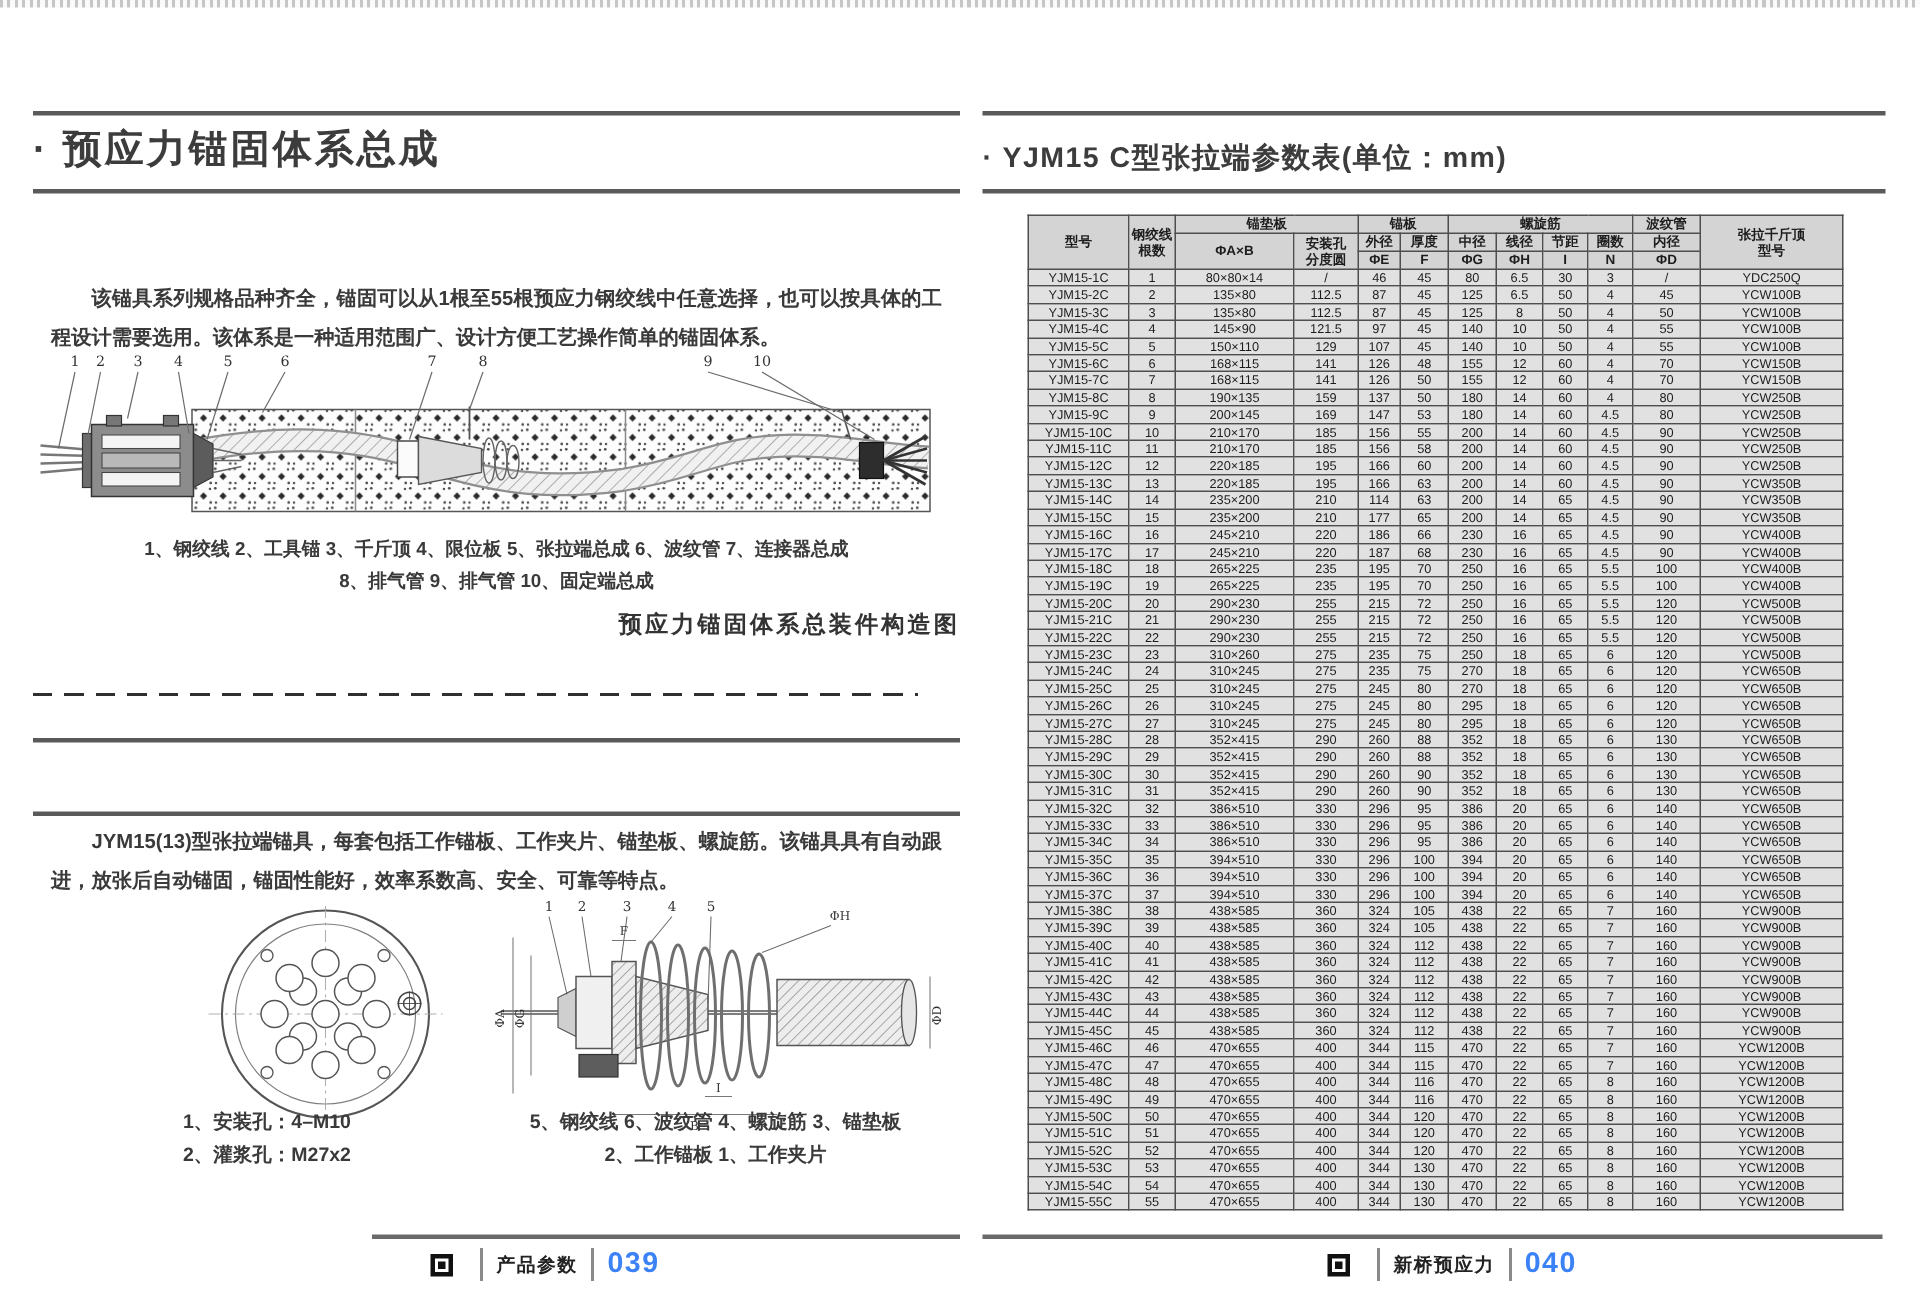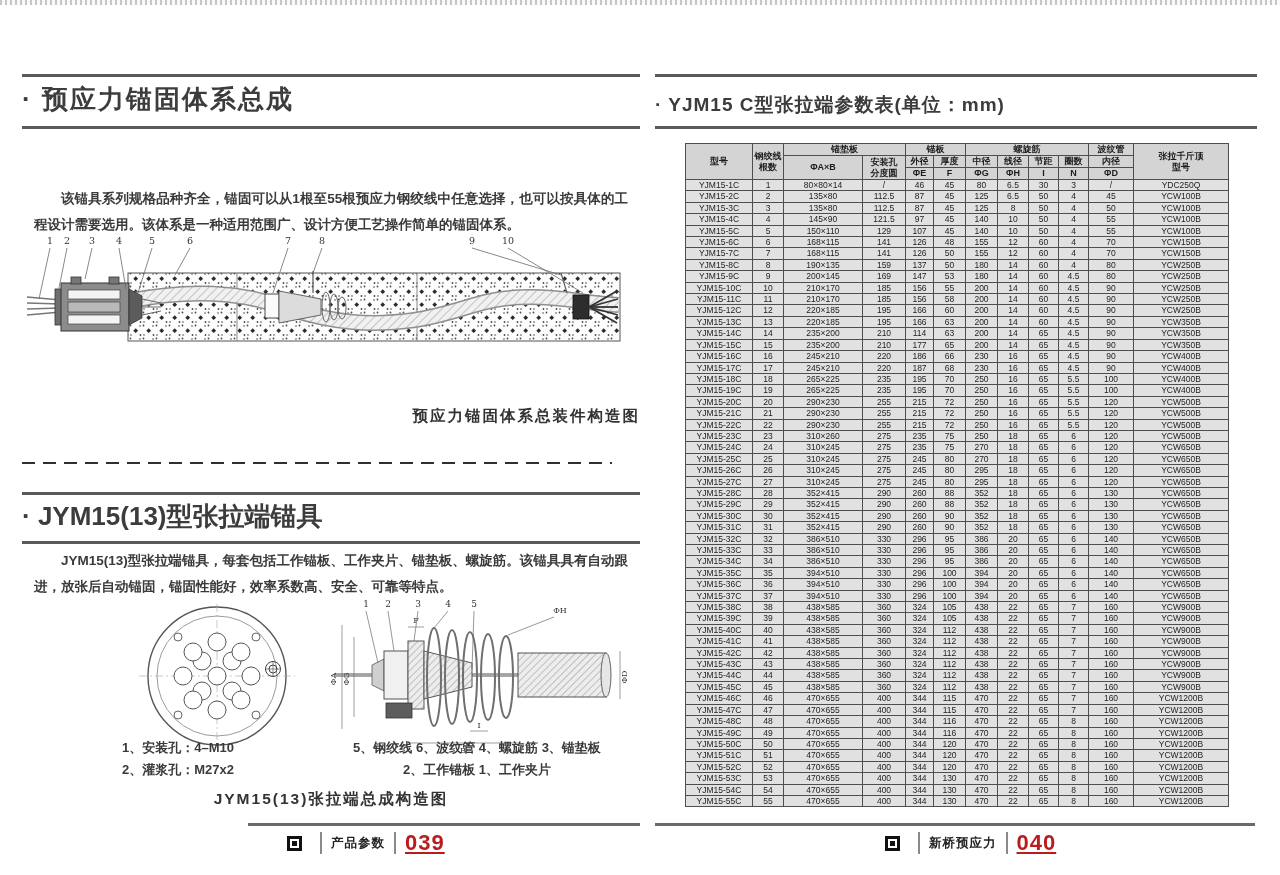--- a/index.html
+++ b/index.html
@@ -42,21 +42,21 @@
   .footer { position:absolute; display:flex; align-items:center; height:24px; }
   .footer .sq {
     width:9px; height:9px; border:3px solid #111; display:inline-block;
     position:relative; margin-right:9px;
   }
   .footer .sq::after {
     content:""; position:absolute; left:2px; top:2px; width:5px; height:5px; background:#111;
   }
   .footer .vbar { width:2px; height:22px; background:#8a8a8a; margin:0 9px; }
   .footer .flabel { font-size:12.5px; font-weight:bold; color:#222; letter-spacing:1px; }
-  .footer .fpage  { font-size:22px; font-weight:bold; color:#b91c1c; letter-spacing:1px;text-decoration:underline; }
+  .footer .fpage  { font-size:19px; font-weight:bold; color:#3b82f6; letter-spacing:1px; }
 
   
   #param-table {
     position:absolute; top:143px; left:30px; width:543px;
     border-collapse:collapse; table-layout:fixed;
   }
   #param-table th, #param-table td {
     border:1px solid #4e4e4e; padding:0; text-align:center;
     font-size:8.5px; line-height:10.4px; color:#1d1d1d; font-weight:normal;
     overflow:hidden; white-space:nowrap;
@@ -164,26 +164,27 @@
       <text x="94" y="11">4</text>
       <text x="127" y="11">5</text>
       <text x="165" y="11">6</text>
       <text x="263" y="11">7</text>
       <text x="297" y="11">8</text>
       <text x="447" y="11">9</text>
       <text x="483" y="11">10</text>
     </g>
   </svg>
 
+  <div class="legend center" style="top:356px; left:0; width:100%;">1、钢绞线 2、工具锚 3、千斤顶 4、限位板 5、张拉端总成 6、波纹管 7、连接器总成</div>
+  <div class="legend center" style="top:377px; left:0; width:100%;">8、排气管 9、排气管 10、固定端总成</div>
   <div class="fig-caption" style="top:406px;text-align:right;">预应力锚固体系总装件构造图</div>
 
   <div class="dashed-divider" style="top:462px;"></div>
 
   <div class="rule" style="top:492px;"></div>
-  <h1 class="sec-title" style="top:499px; font-size:26px; letter-spacing:0;">· JYM15(13)型张拉端锚具</h1>
   <div class="rule" style="top:541px;"></div>
 
   <p class="para" style="top:548px;">JYM15(13)型张拉端锚具，每套包括工作锚板、工作夹片、锚垫板、螺旋筋。该锚具具有自动跟进，放张后自动锚固，锚固性能好，效率系数高、安全、可靠等特点。</p>
 
   <svg style="position:absolute; top:602px; left:95px;" width="200" height="150" viewBox="0 0 200 150">
     <g stroke="#555" fill="none">
       <circle cx="100" cy="74" r="69" stroke-width="1.4"></circle>
       <circle cx="100" cy="74" r="60" stroke-width="0.8" stroke="#808080"></circle>
       <line x1="22" y1="74" x2="178" y2="74" stroke="#a5a5a5" stroke-width="0.6" stroke-dasharray="8 3 2 3"></line>
       <line x1="100" y1="2" x2="100" y2="146" stroke="#a5a5a5" stroke-width="0.6" stroke-dasharray="8 3 2 3"></line>
@@ -283,21 +284,20 @@
       <text x="305" y="82" transform="rotate(-90 305 82)">ΦD</text>
       <text x="141" y="158">B</text>
       <text x="157" y="133">I</text>
     </g>
   </svg>
 
   <div class="legend" style="top:738px; left:100px; font-size:13px;">1、安装孔：4–M10</div>
   <div class="legend" style="top:760px; left:100px; font-size:13px;">2、灌浆孔：M27x2</div>
   <div class="legend center" style="top:738px; left:300px; width:310px; font-size:13px;">5、钢绞线 6、波纹管 4、螺旋筋 3、锚垫板</div>
   <div class="legend center" style="top:760px; left:300px; width:310px; font-size:13px;">2、工作锚板 1、工作夹片</div>
-  <div class="fig-caption" style="top:789px;">JYM15(13)张拉端总成构造图</div>
 
   <div class="footer-rule" style="top:823px; left:226px; width:392px;"></div>
   <div class="footer" style="top:831px; left:246px;padding-left:19px;">
     <span class="sq"></span>
     <span class="vbar"></span>
     <span class="flabel">产品参数</span>
     <span class="vbar"></span>
     <span class="fpage">039</span>
   </div>
 </div>

